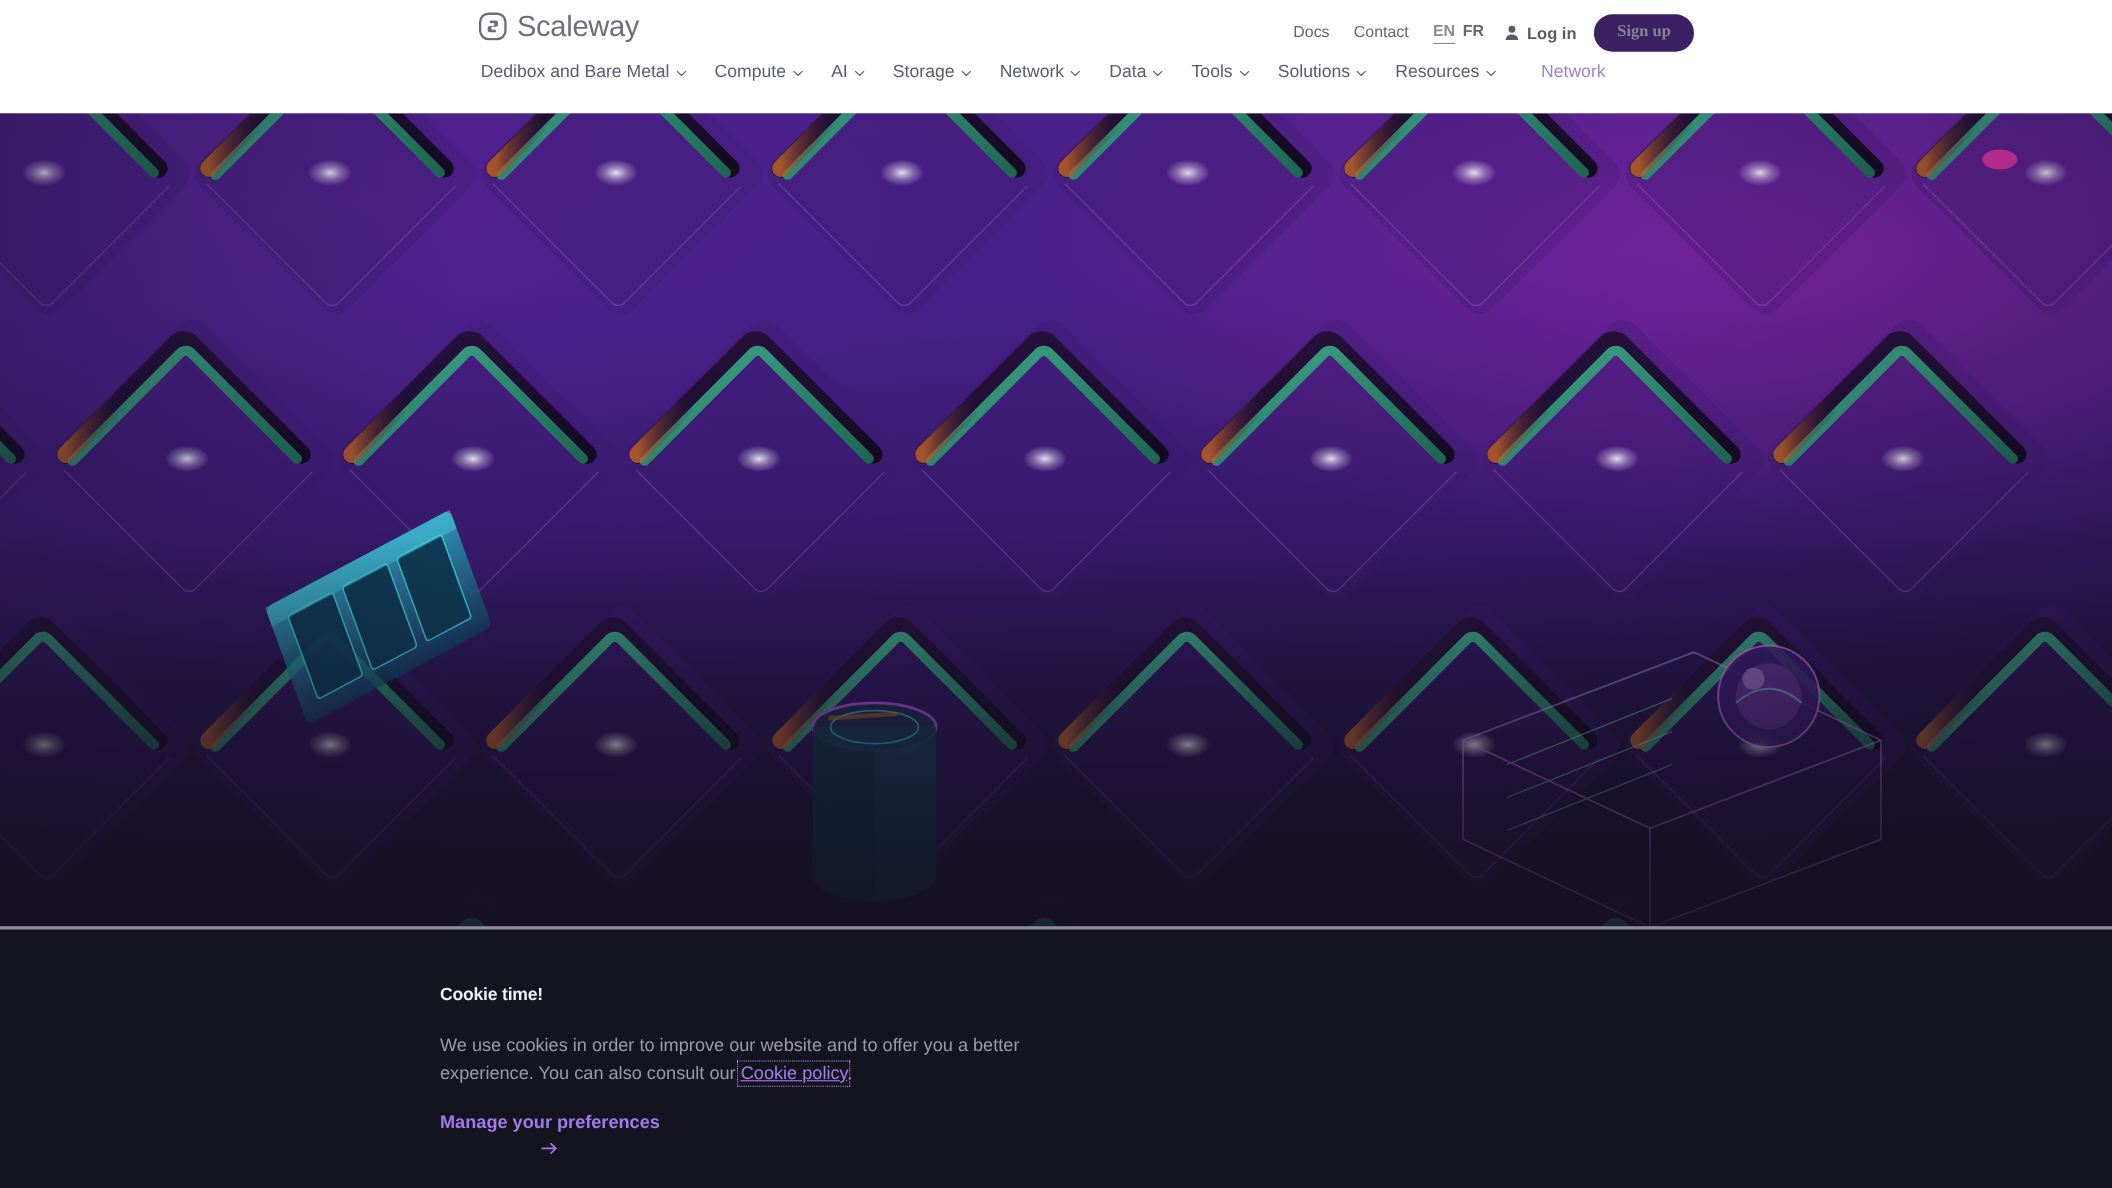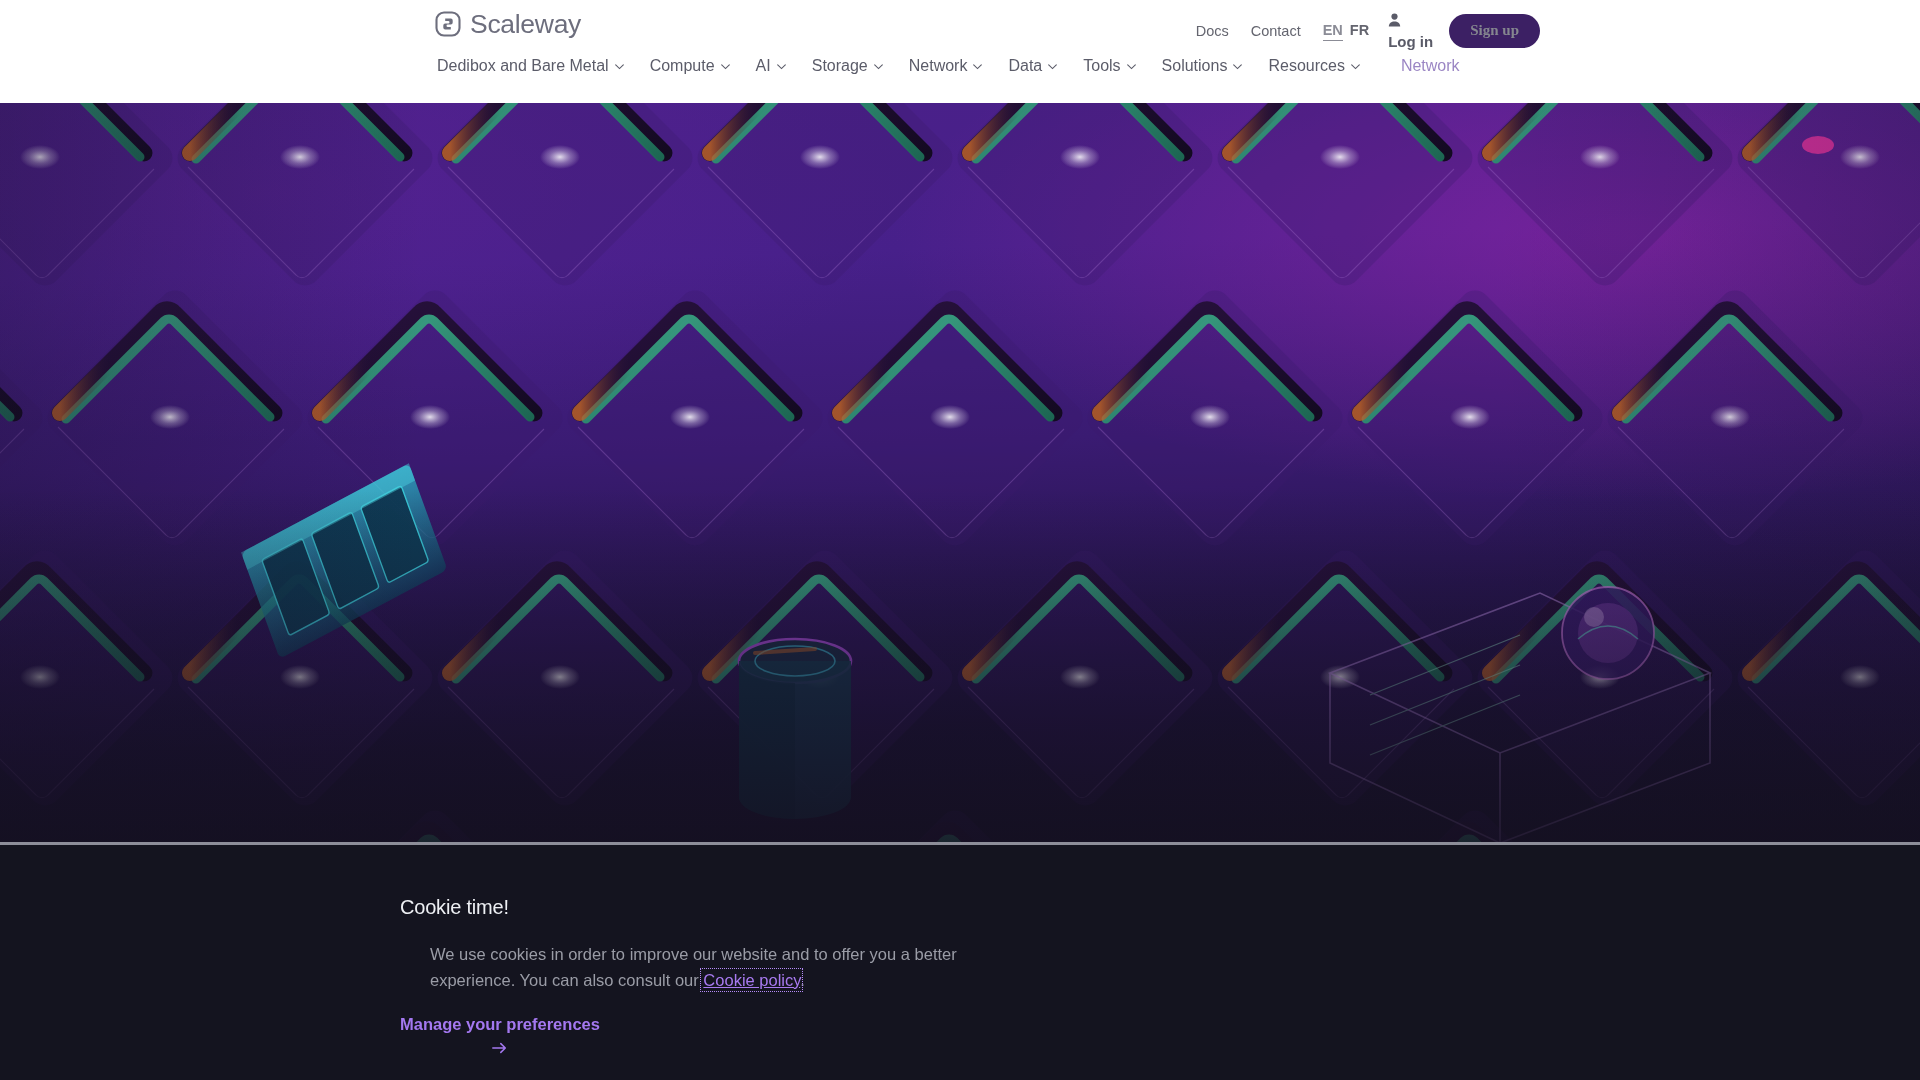--- a/index.html
+++ b/index.html
@@ -39,22 +39,22 @@
     text-decoration: none; cursor: pointer; white-space: nowrap;
   }
   .lang-group {
     display: flex; align-items: flex-start; gap: 7px; padding: 0 9px 0 11px; font-weight: bold;
   }
   .lang {
     font-size: 14.5px; color: #64656f; line-height: 1.25; cursor: pointer;
   }
   .lang.active { color: #8b8c96; border-bottom: 1.4px solid #8b8c96; }
   .login-wrap {
-    display: flex; gap: 7px;
-    padding: 0 16px 0 10px; cursor: pointer; flex-direction: column;
+    display: flex; align-items: center; gap: 7px;
+    padding: 0 16px 0 10px; cursor: pointer;
   }
   .person-icon { width: 13px; height: 14px; display: block; }
   .login-text { font-size: 15px; font-weight: 700; color: #5a5b68; line-height: 1; }
   .signup-btn {
     background: #3c2064; color: #85868f;
     font-size: 15px; font-weight: 700;
     border: none; border-radius: 100px;
     padding: 9px 21px 10px; cursor: pointer;
     font-family: Liberation Serif, serif; line-height: 1;
   }
@@ -122,26 +122,26 @@
     position: absolute; left: 0; bottom: 0; width: 1920px; height: 238px;
     background: #14141f;
     border-top: 3px solid #8d8e99;
     z-index: 60;
   }
   .cookie-inner {
     position: relative; width: 100%; height: 100%;
   }
   .cookie-left { position: absolute; left: 400px; top: 52px; width: 560px; }
   .cookie-title {
-    font-size: 20px; font-weight: 400; color: #eef0f4;
+    font-size: 16px; font-weight: 700; color: #eef0f4;
     letter-spacing: -0.2px; line-height: 1;
   }
   .cookie-body {
     margin-top: 25px;
-    font-size: 16.5px; color: #9a9ca6; line-height: 1.56; margin-left: 30px;
+    font-size: 16.5px; color: #9a9ca6; line-height: 1.56;
   }
   .cookie-policy-link {
     color: #a87af0; text-decoration: underline;
     outline: 1.3px dotted #b48bf5; outline-offset: 2px;
     cursor: pointer;
   }
   .cookie-manage {
     margin-top: 22px;
     display: inline-flex; align-items: center; gap: 8px;
     font-size: 16.5px; font-weight: 700; color: #a478f0;

